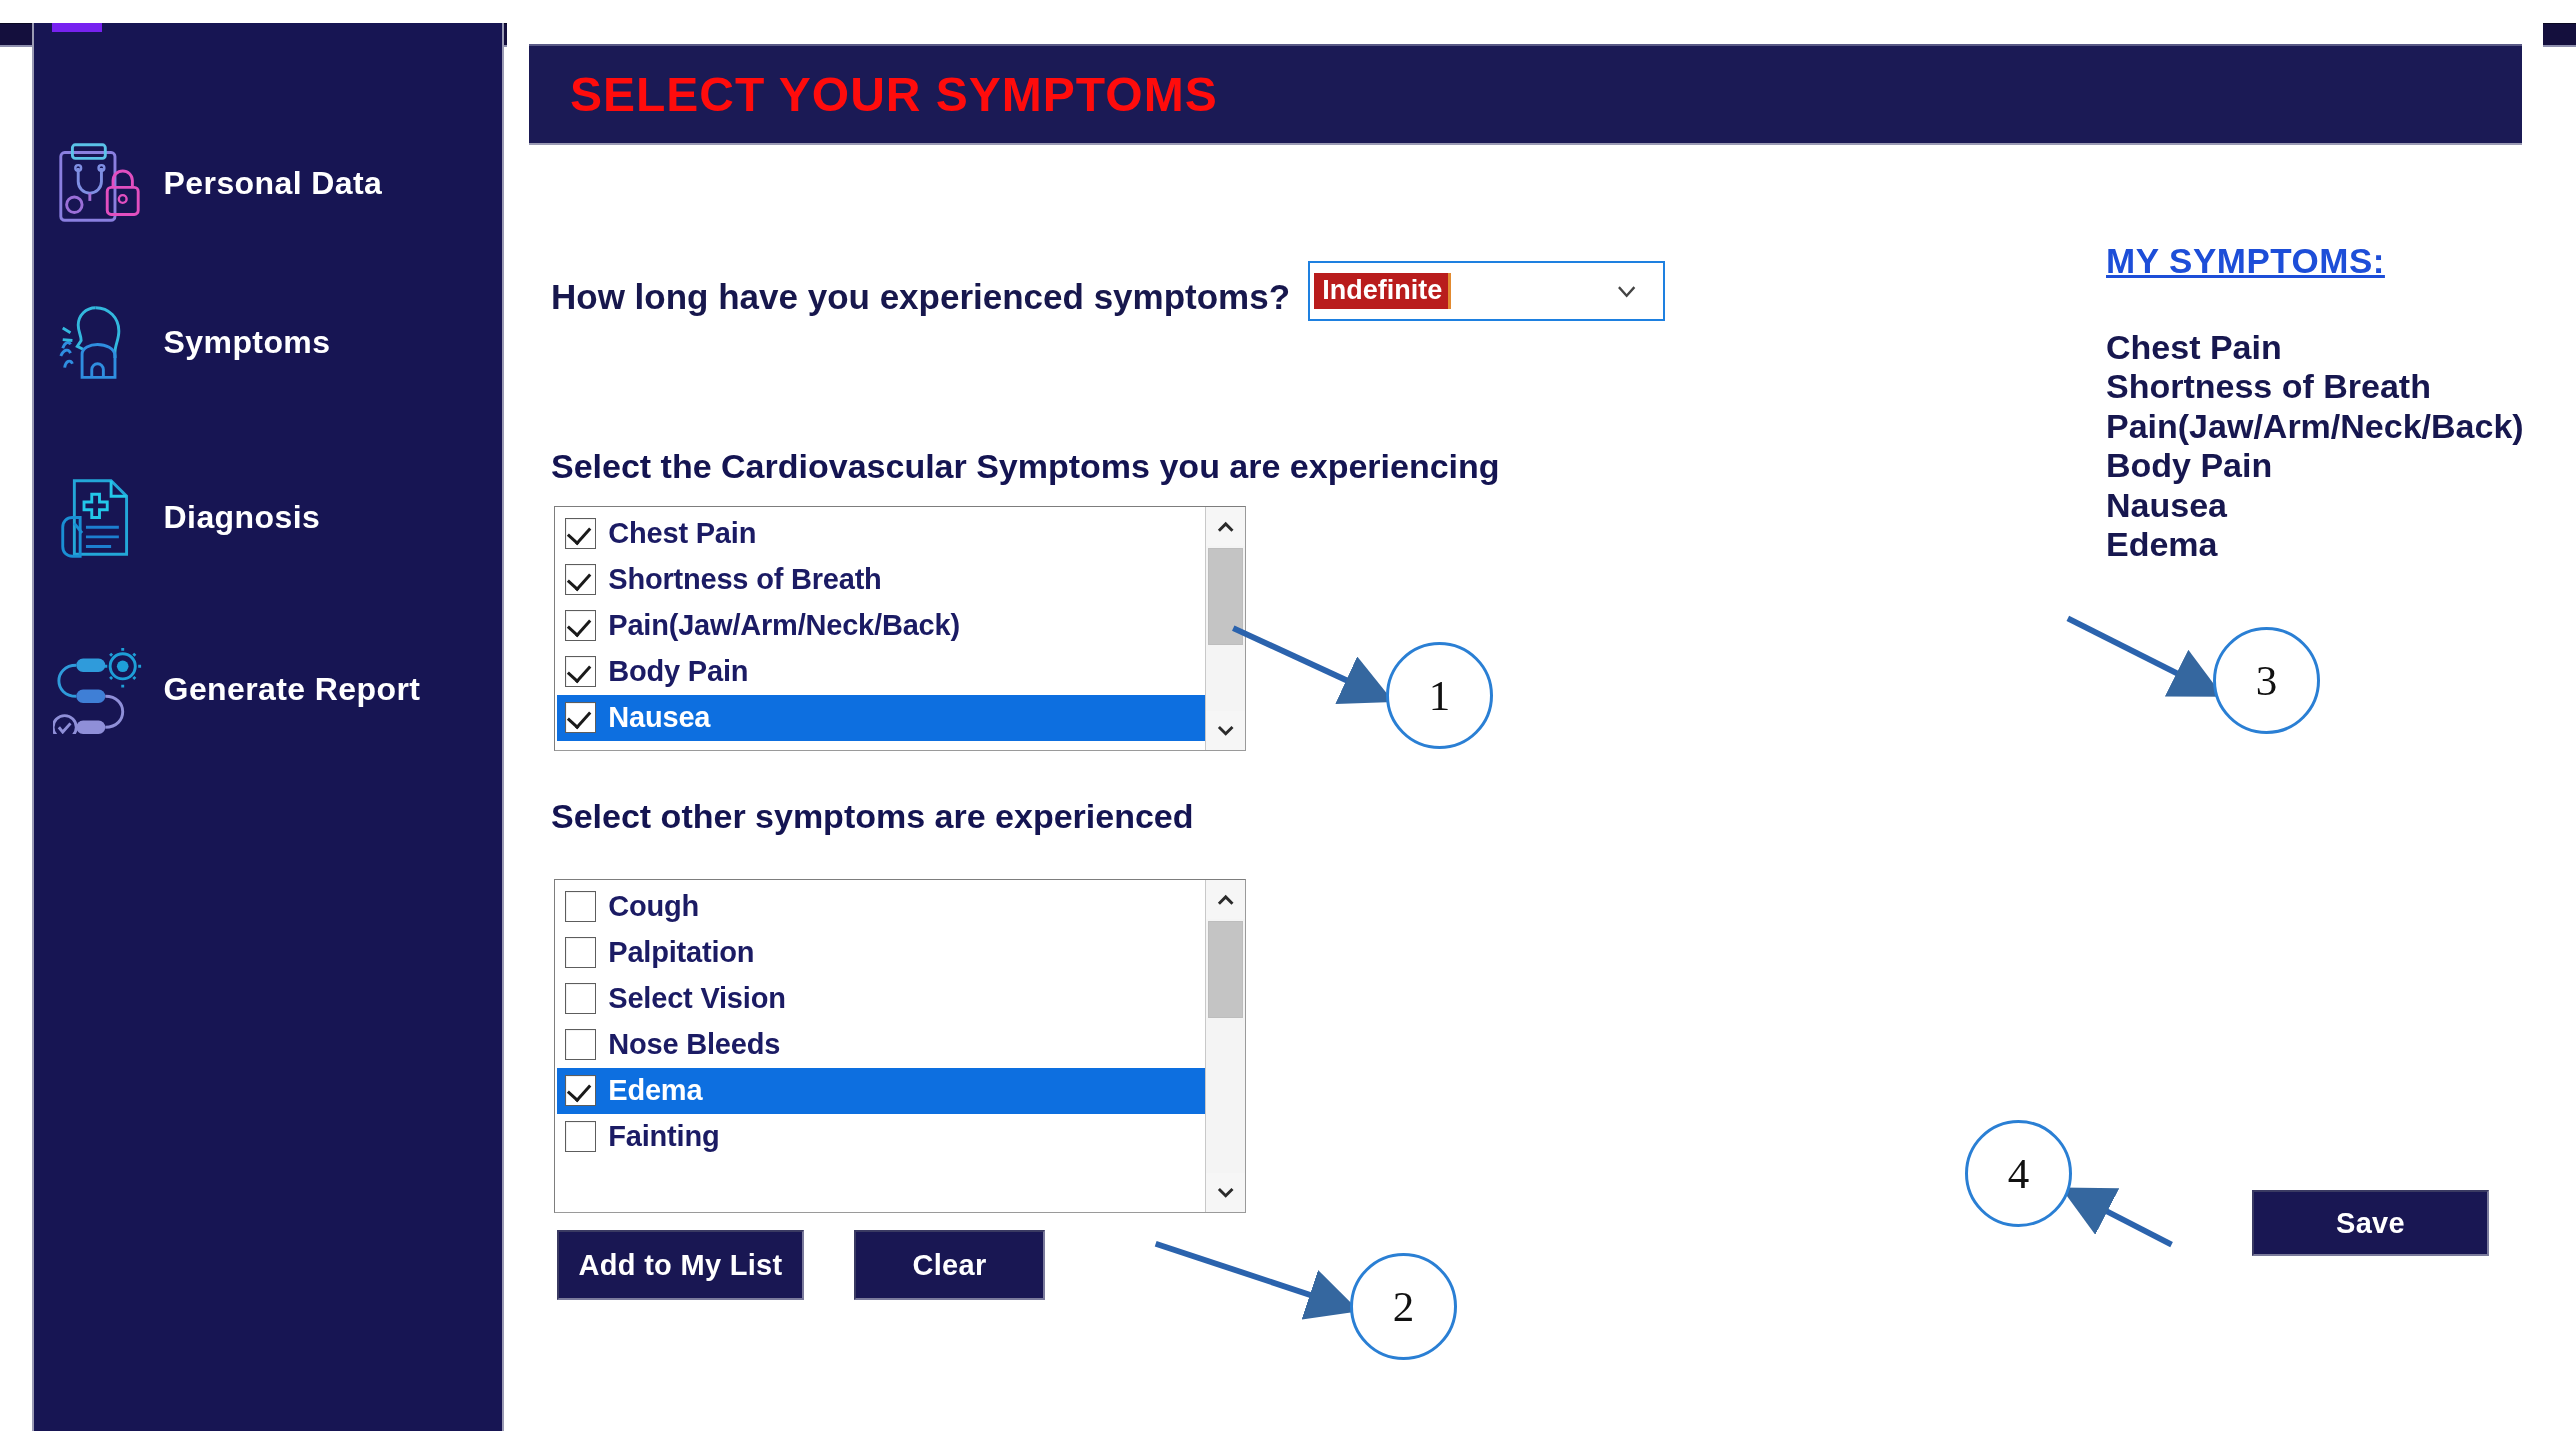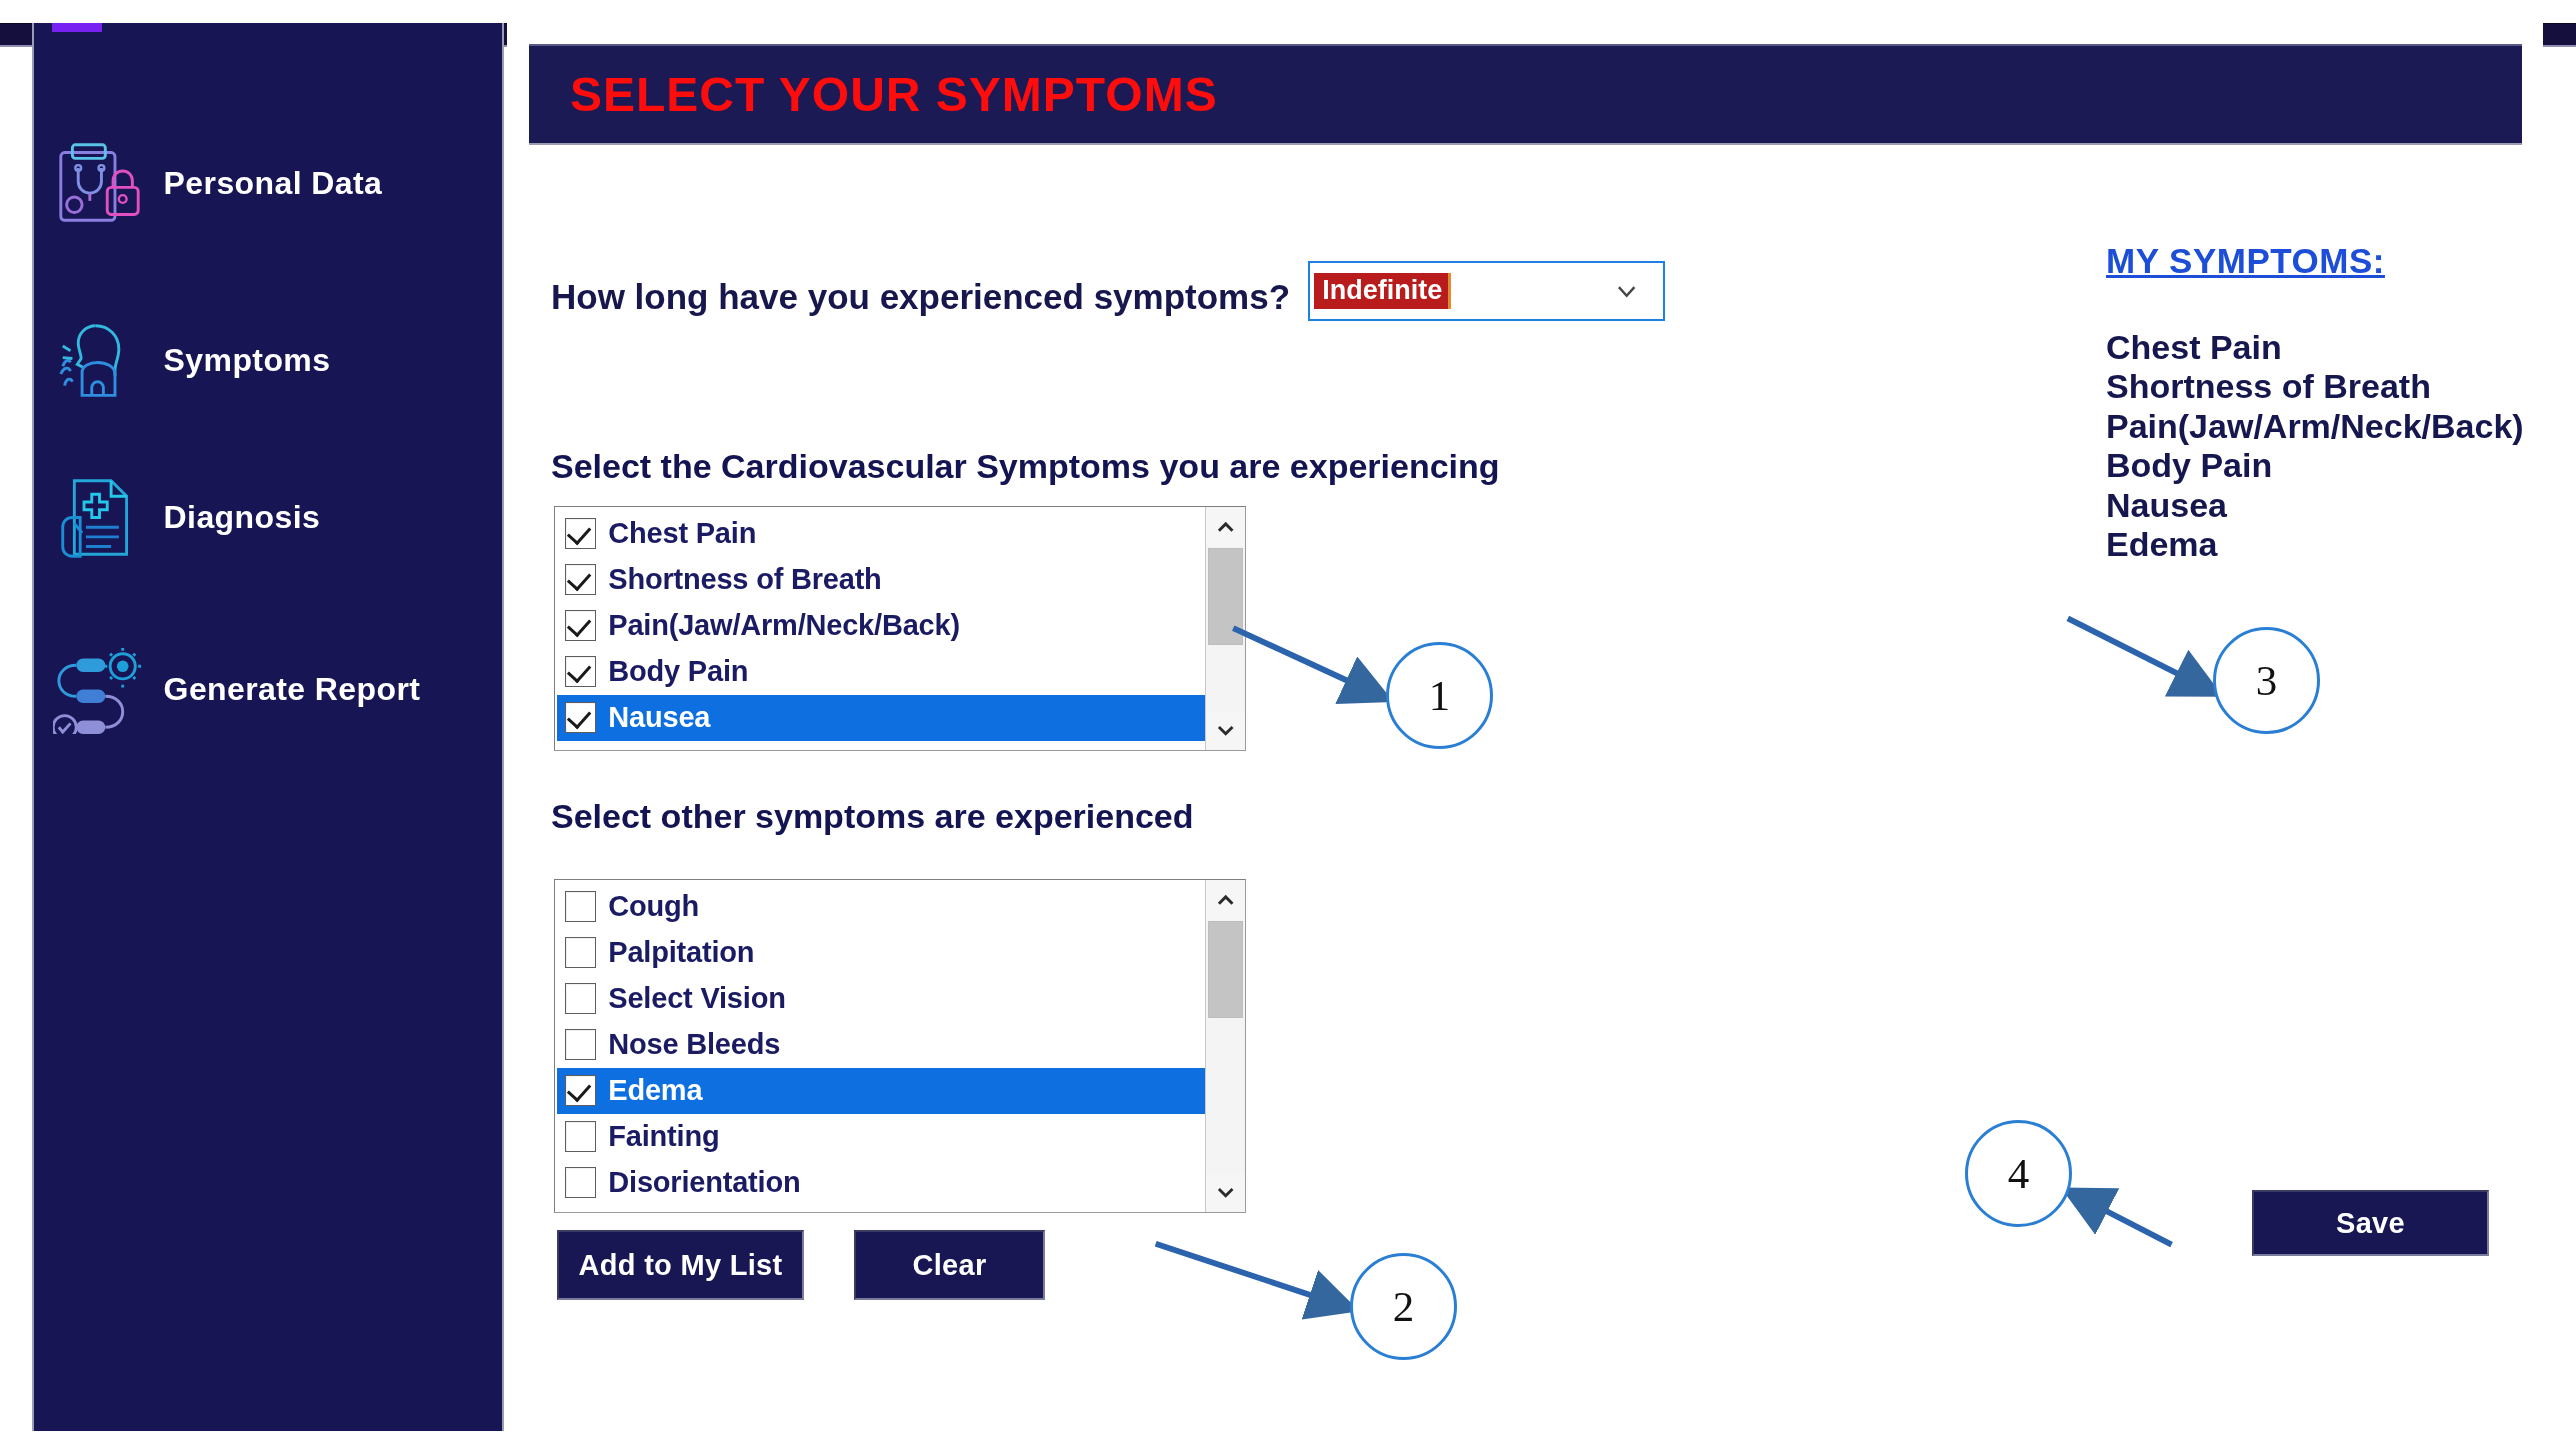--- a/index.html
+++ b/index.html
@@ -315,21 +315,21 @@
         <path d="M38 56v8" stroke="#a36fd6" stroke-width="3"></path>
         <circle cx="22" cy="68" r="8" stroke="#9b6fd8" stroke-width="3"></circle>
         <rect x="56" y="50" width="32" height="28" rx="4" stroke="#e24fc0" stroke-width="3"></rect>
         <path d="M62 50v-7a10 10 0 0 1 20 0v7" stroke="#e24fc0" stroke-width="3"></path>
         <circle cx="72" cy="62" r="4" stroke="#e24fc0" stroke-width="2.5"></circle>
       </svg>
     </span>
     <span class="side-label">Personal Data</span>
   </div>
 
-  <div class="side-item" style="top:274px;">
+  <div class="side-item" style="top:256px;">
     <span class="side-icon">
       <svg width="93" height="89" viewBox="0 0 96 92" fill="none">
         <path d="M44 10c14 0 24 11 24 24 0 9-4 15-4 22v6" stroke="#33b8de" stroke-width="3"></path>
         <path d="M44 10c-10 0-18 8-18 18 0 7 3 10 3 16l-4 6 6 3" stroke="#33b8de" stroke-width="3"></path>
         <path d="M30 58c0-6 8-10 16-10s18 4 18 12v22H30z" stroke="#2f8ee0" stroke-width="3"></path>
         <path d="M40 82v-8a6 6 0 0 1 12 0v8" stroke="#2f8ee0" stroke-width="3"></path>
         <path d="M10 52c2-6 6-8 8-4M8 60c3-7 8-8 10-3M12 72c1-7 6-9 8-4" stroke="#2f8ee0" stroke-width="3"></path>
         <path d="M18 36l-8-5M20 44l-10-1" stroke="#33b8de" stroke-width="3"></path>
       </svg>
     </span>
@@ -448,24 +448,20 @@
         <span class="row-label">Nose Bleeds</span>
       </div>
       <div class="list-row selected">
         <span class="row-check checked"></span>
         <span class="row-label">Edema</span>
       </div>
       <div class="list-row">
         <span class="row-check"></span>
         <span class="row-label">Fainting</span>
       </div>
-      <div class="list-row">
-        <span class="row-check"></span>
-        <span class="row-label">Disorientation</span>
-      </div>
     </div>
     <div class="list-scroll">
       <div class="sb-arrow up">
         <svg width="19.4" height="13.6" viewBox="0 0 20 14">
             <path d="M3 11l7-7 7 7" stroke="#2b2b2b" stroke-width="3" fill="none"></path>
           </svg>
       </div>
       <div class="sb-thumb"></div>
       <div class="sb-arrow down">
         <svg width="19.4" height="13.6" viewBox="0 0 20 14">

